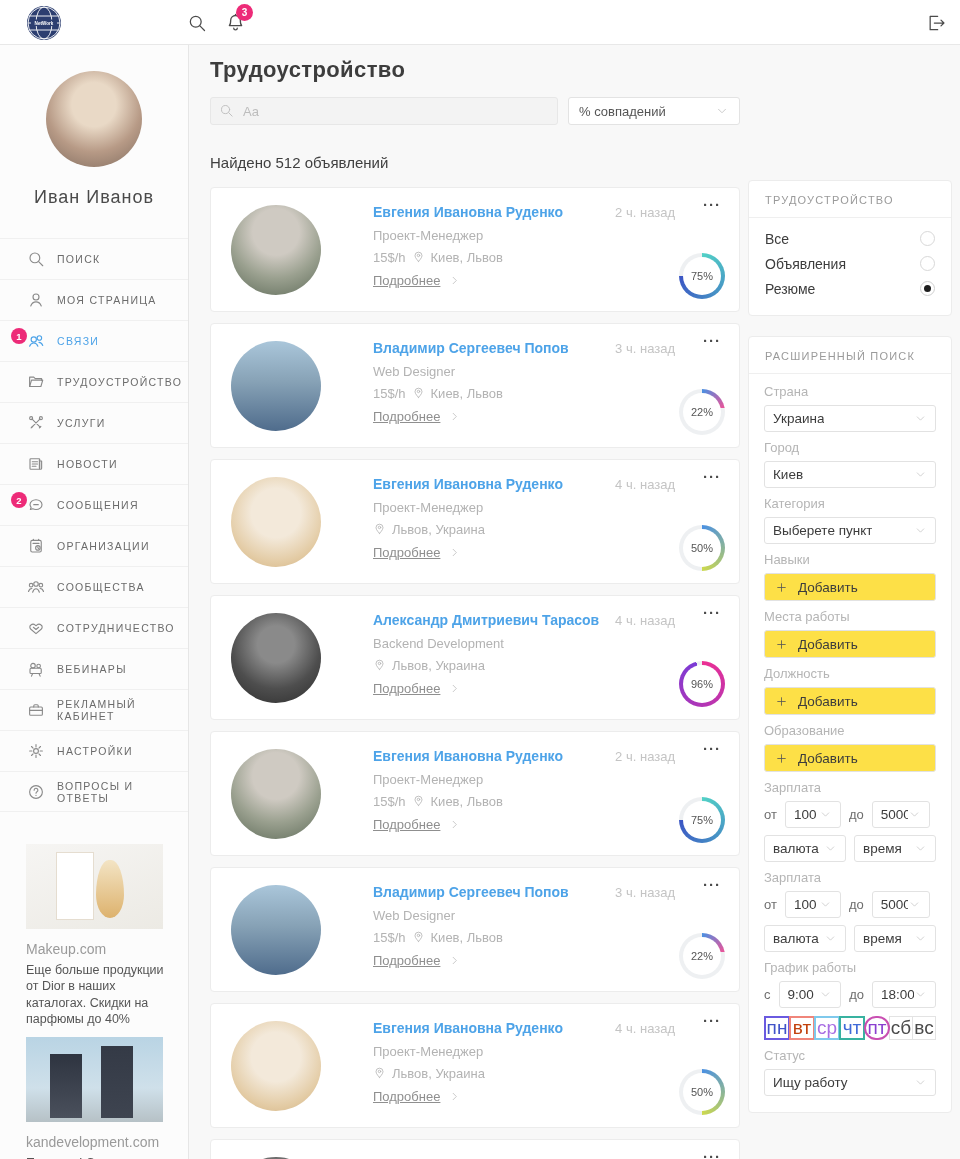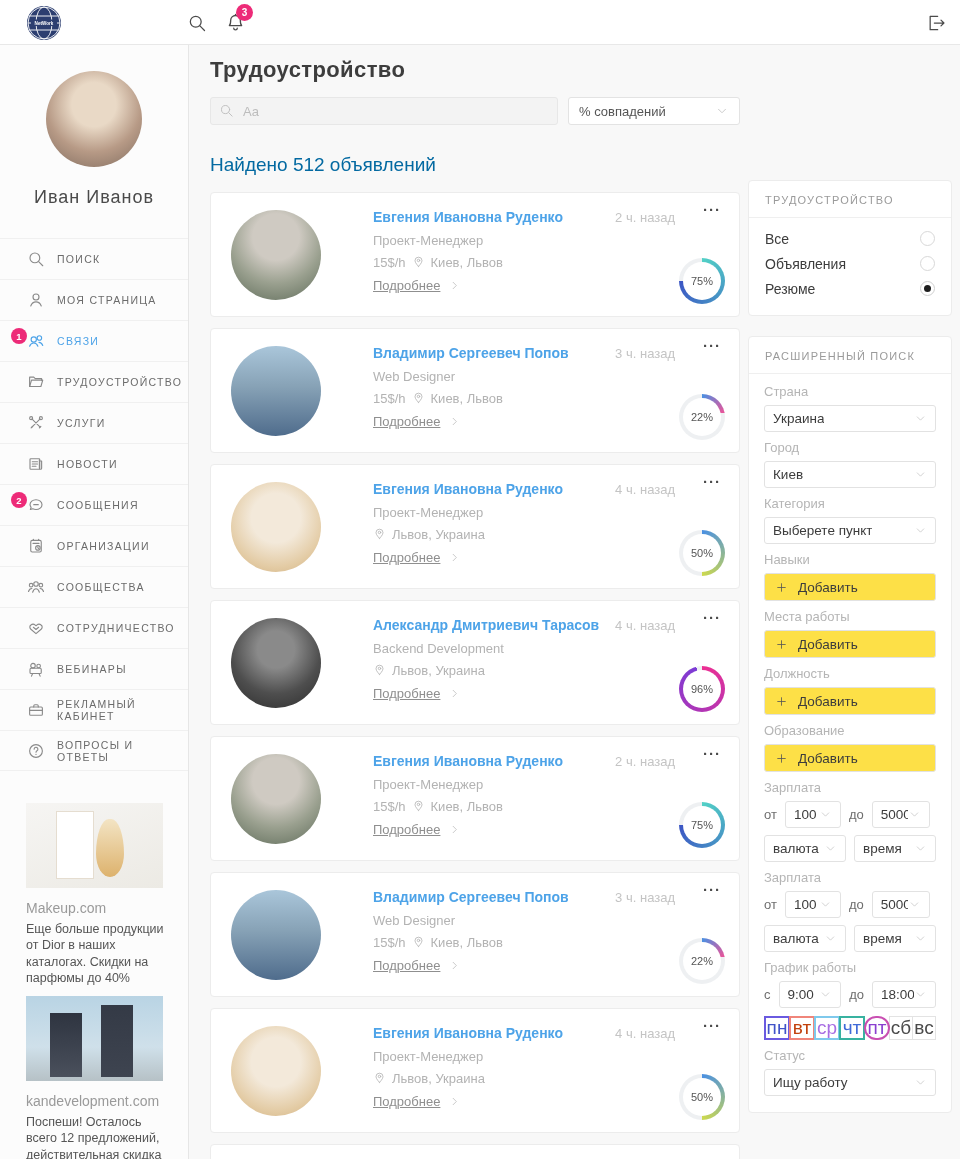--- a/index.html
+++ b/index.html
@@ -62,21 +62,21 @@
   .search-box { position:relative; width:348px; height:28px; }
   .search-box input { width:100%; height:100%; background:#f3f3f3; border:1px solid #e7e7e7;
     border-radius:3px; padding:0 10px 0 32px; font-size:13px; color:#555; outline:none;
     font-family:inherit; }
   .search-box input::placeholder { color:#bdbdbd; }
   .search-box .ic { position:absolute; left:9px; top:6px; width:15px; height:15px; color:#bdbdbd; }
   .sort-select { margin-left:10px; width:172px; height:28px; background:#fff; border:1px solid #e3e3e3;
     border-radius:3px; display:flex; align-items:center; padding:0 10px; cursor:pointer; }
   .sort-select span { font-size:13px; color:#555; }
   .sort-select .ic { margin-left:auto; width:14px; height:14px; color:#c4c4c4; }
-  .results { margin-top:29px; font-size:19px; color:#0369a1; }
+  .results { margin-top:29px; font-size:15px; color:#404040; }
   .cards { margin-top:16px; }
 
   .card { position:relative; width:530px; height:125px; background:#fff; border:1px solid #ececec;
     border-radius:4px; margin-bottom:11px; }
   .c-avatar { position:absolute; left:20px; top:17px; width:90px; height:90px; border-radius:50%; cursor:pointer; }
   .av-man-grey { background:radial-gradient(circle at 50% 30%, #cfcac2 0 30%, #9aa08f 60%, #5d6a58 100%); }
   .av-man-lake { background:linear-gradient(180deg,#aac6da 0%,#87a2b6 45%,#4f6c8c 100%); }
   .av-woman-blonde { background:radial-gradient(circle at 50% 40%, #f3e9da 0 35%, #e3cba4 70%, #cfae7e 100%); }
   .av-man-dark { background:radial-gradient(circle at 50% 35%, #8a8a8a 0 25%, #4e4e4e 60%, #2b2b2b 100%); }
   .c-name { position:absolute; left:162px; top:16px; font-size:14px; font-weight:bold; color:#4da3e8;
@@ -290,20 +290,29 @@
           <svg viewBox="0 0 24 24">
             <rect x="3.5" y="8" width="17" height="11" rx="1.5"></rect>
             <path d="M9 8V6.5A1.5 1.5 0 0 1 10.5 5h3A1.5 1.5 0 0 1 15 6.5V8M3.5 12.5h17"></path>
           </svg>
         </span>
         <span class="mlabel">РЕКЛАМНЫЙ КАБИНЕТ</span>
       </div>
       <div class="menu-item">
         <span class="ic mi">
           <svg viewBox="0 0 24 24">
+            <circle cx="12" cy="12" r="3.2"></circle>
+            <path d="M12 3.5v3M12 17.5v3M3.5 12h3M17.5 12h3M6 6l2.1 2.1M18 18l-2.1-2.1M18 6l-2.1 2.1M6 18l2.1-2.1"></path>
+          </svg>
+        </span>
+        <span class="mlabel">НАСТРОЙКИ</span>
+      </div>
+      <div class="menu-item">
+        <span class="ic mi">
+          <svg viewBox="0 0 24 24">
             <circle cx="12" cy="12" r="8.5"></circle>
             <path d="M9.5 9.5a2.5 2.5 0 1 1 4 2c-.8.6-1.5 1-1.5 2"></path>
             <path d="M12 16.3v.4"></path>
           </svg>
         </span>
         <span class="mlabel">ВОПРОСЫ И ОТВЕТЫ</span>
       </div>
     </div>
   <div class="ads">
     <div class="ad-image ad-perfume"></div>

